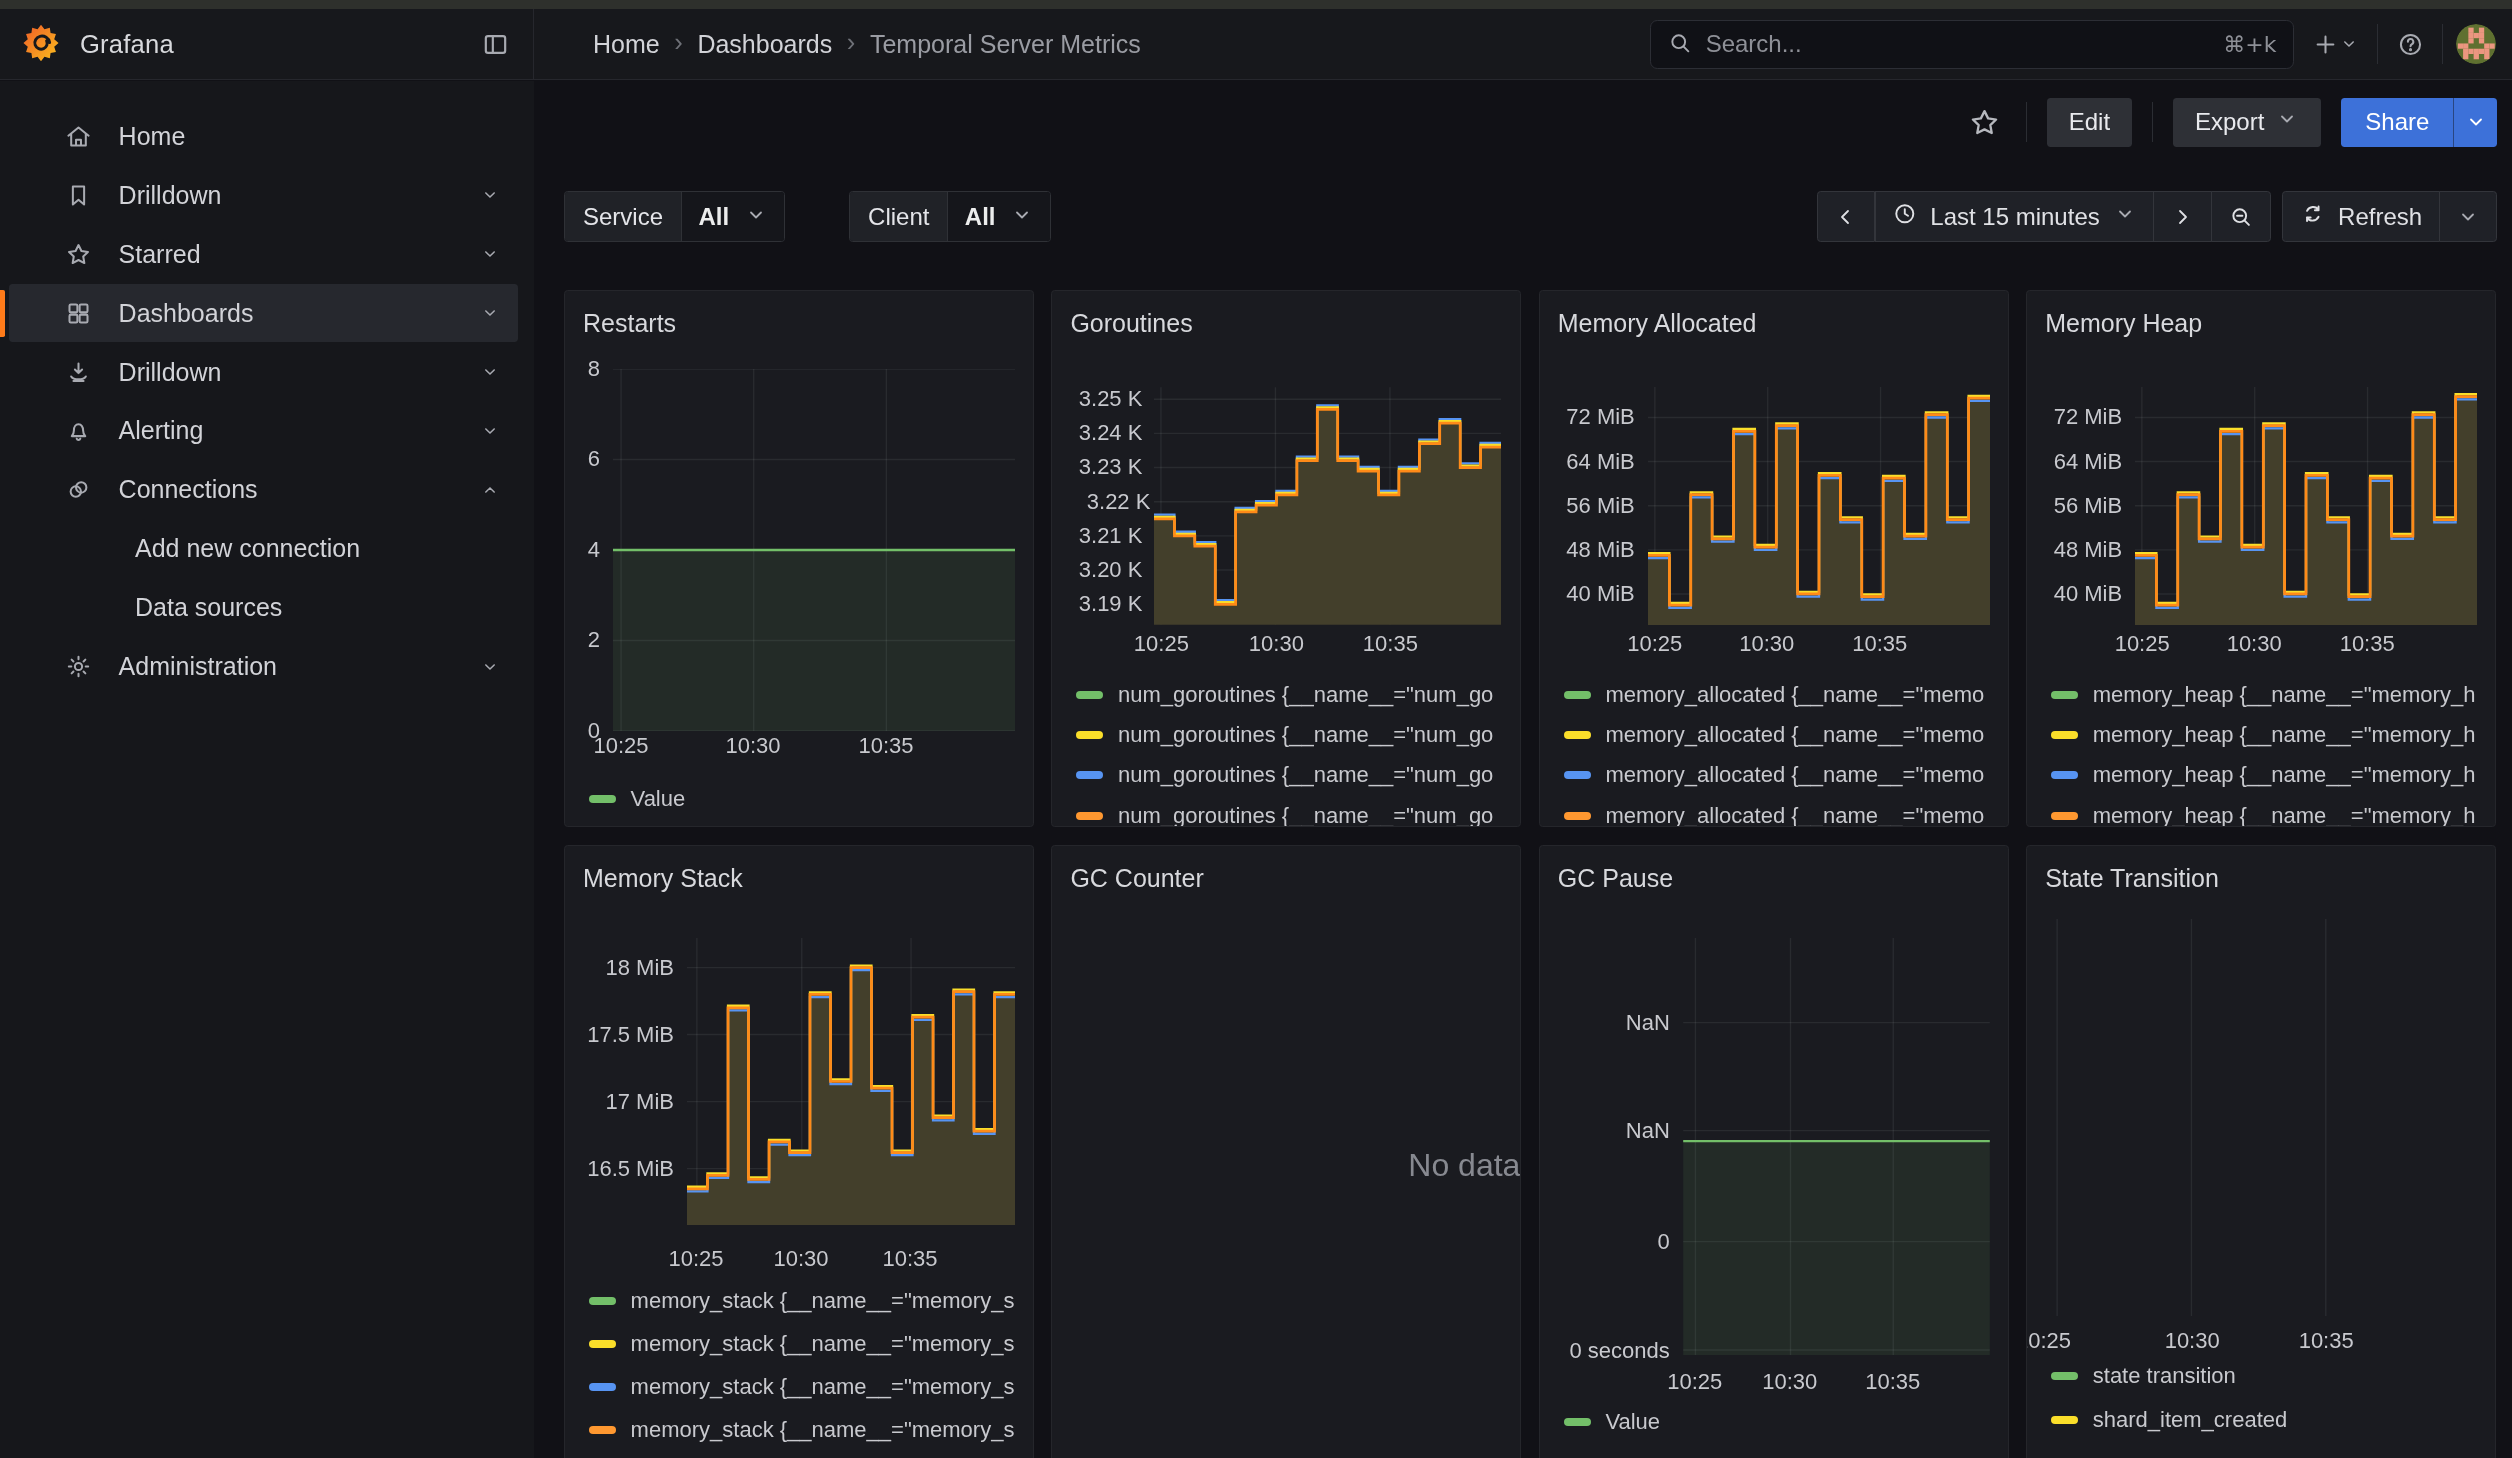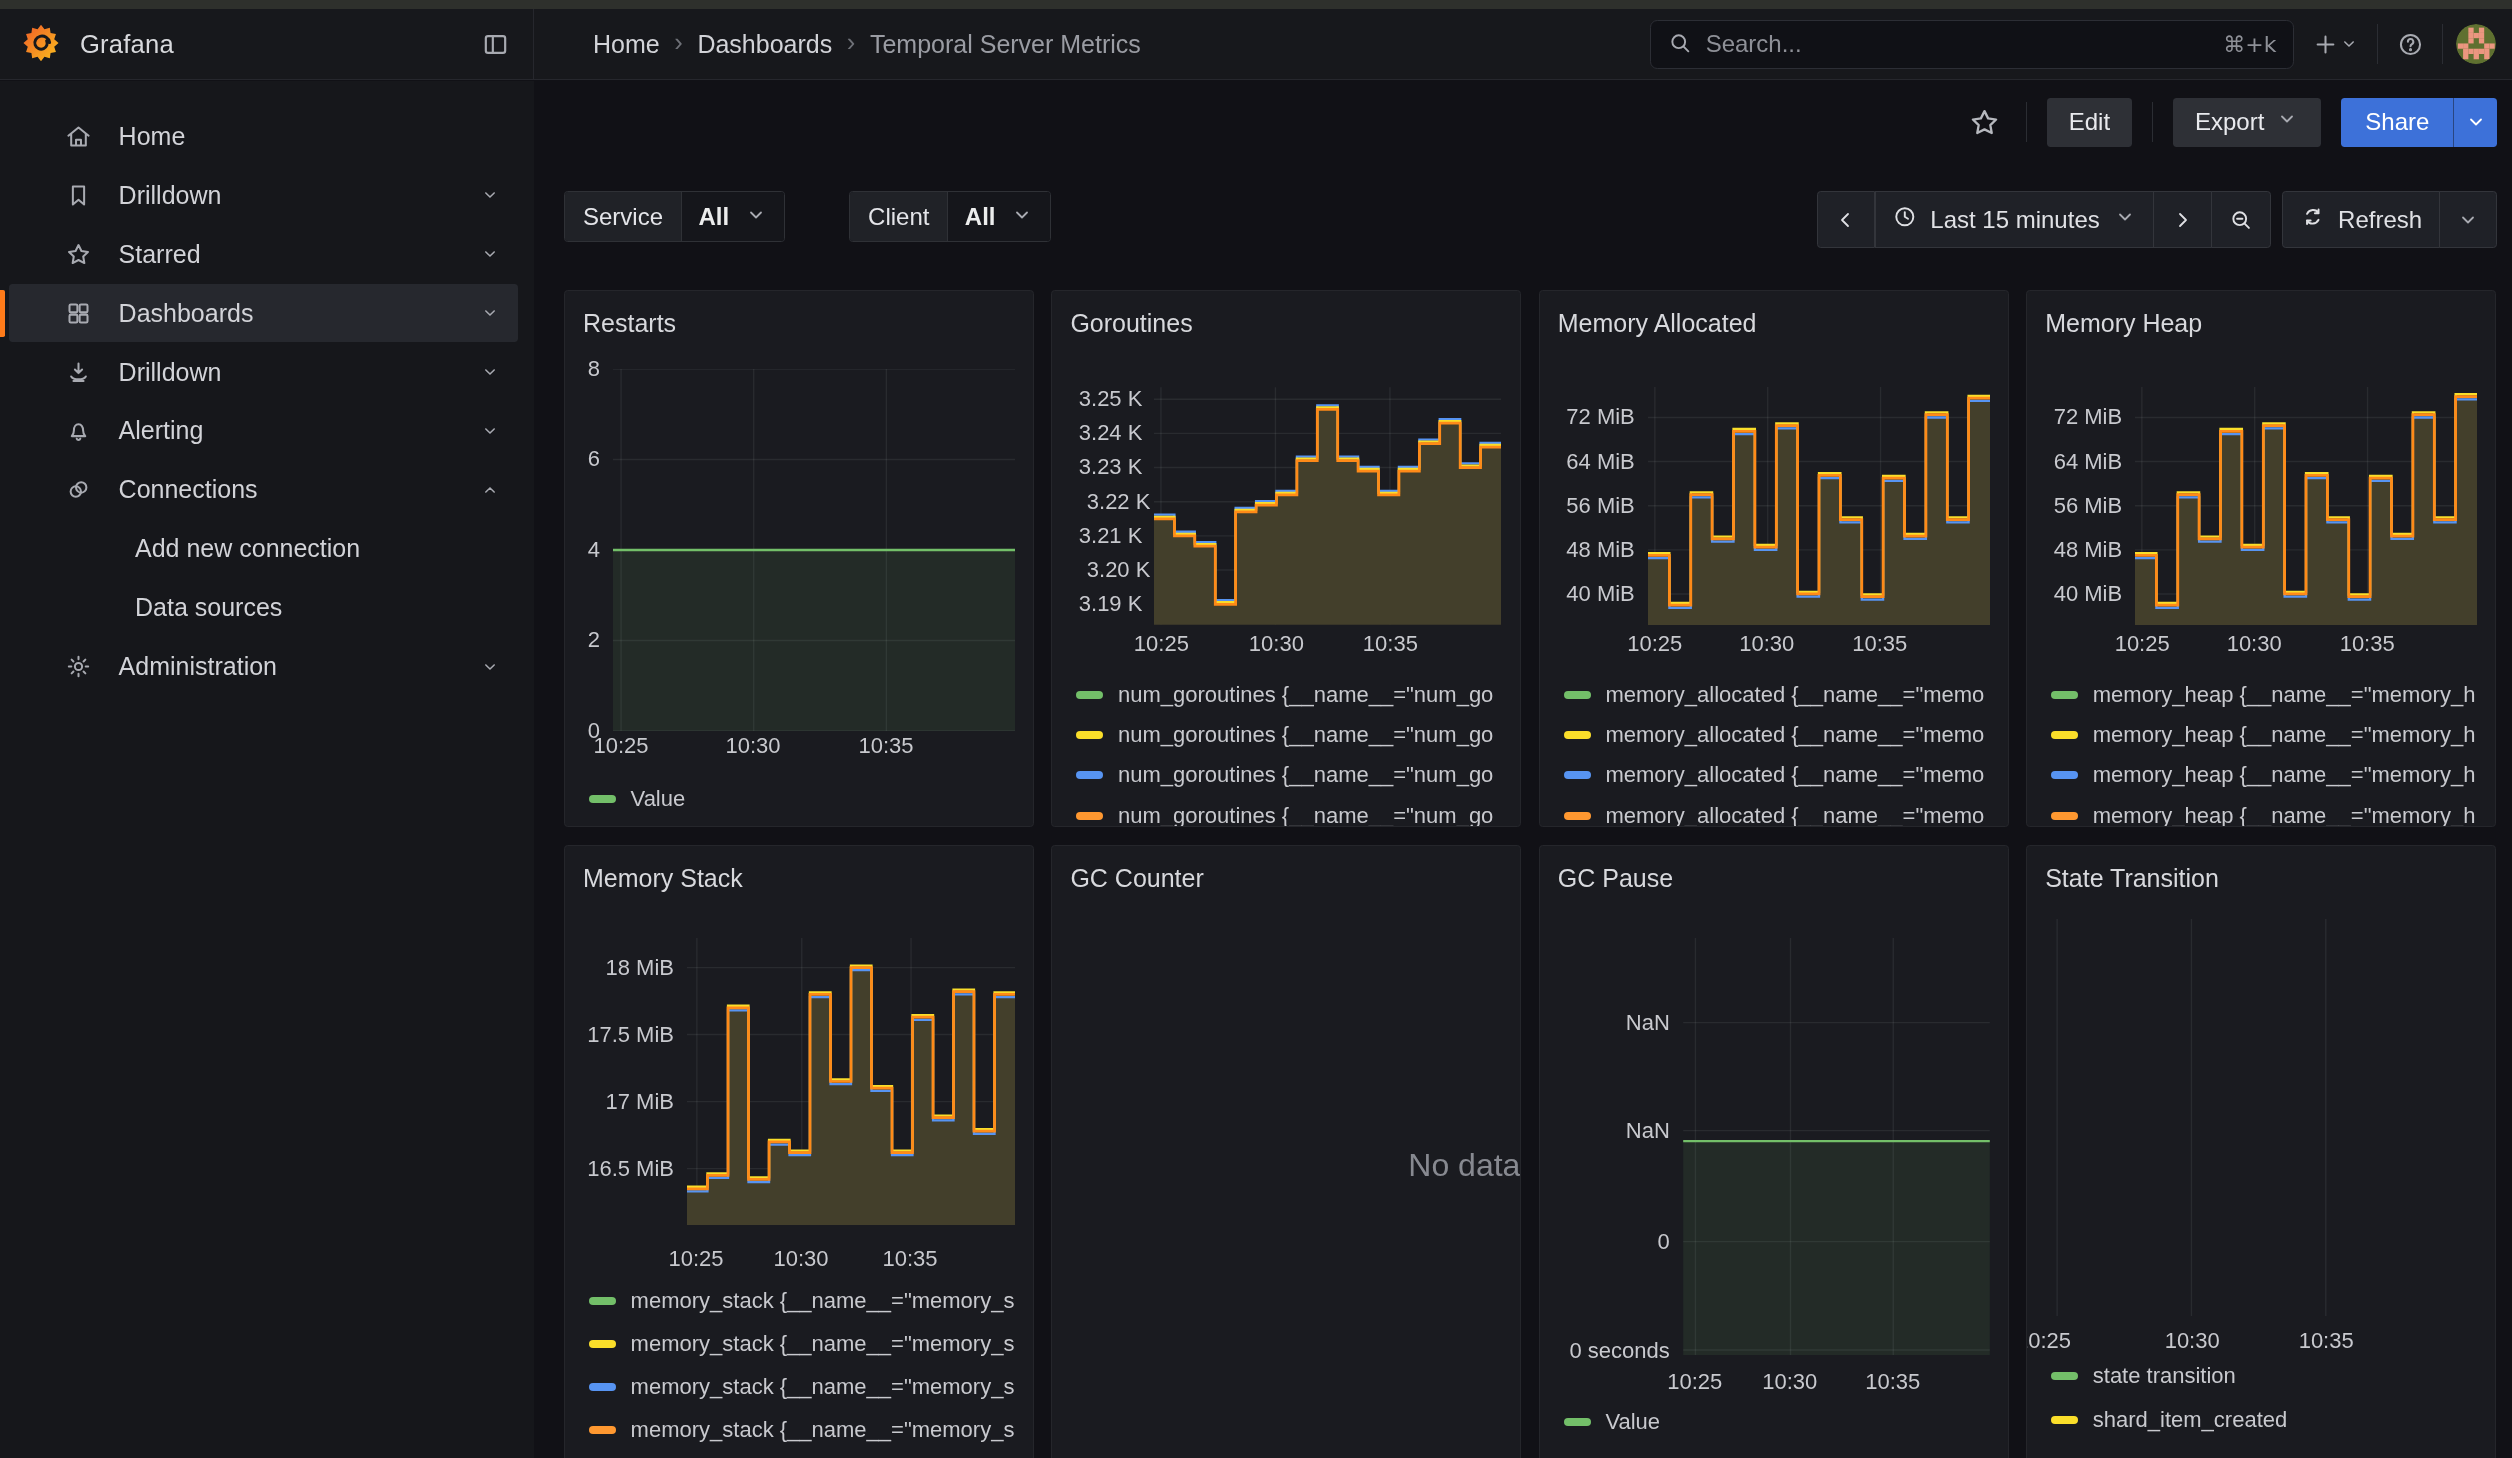--- a/index.html
+++ b/index.html
@@ -54,21 +54,21 @@
   .side-item.sub .lbl { margin-left:126px; }
 
   
   .var-controls { position:absolute; left:564px; top:191px; display:flex; gap:64px; height:51px; }
   .var-group { display:flex; border:0.9px solid #2f3136; border-radius:3.7px; overflow:hidden; height:51px; cursor:pointer; }
   .var-label { background:#202227; color:#e4e5e9; font-size:24px; display:flex; align-items:center; padding:0 18px; }
   .var-value { background:#15161b; border-left:0.9px solid #2f3136; display:flex; align-items:center; gap:14.6px; padding:0 16.4px; }
   .var-value .v { color:#eceded; font-size:24px; font-weight:700; }
 
   .time-controls { position:absolute; right:14.6px; top:191px; display:flex; gap:11px; height:51px; }
-  .seg-group { display:flex; height:57px; }
+  .seg-group { display:flex; height:51px; }
   .seg { background:#1f2127; border:0.9px solid #33353b; display:flex; align-items:center; justify-content:center;
          gap:12.8px; cursor:pointer; color:#e0e1e5; font-size:24px; font-family:inherit; padding:0 16.4px; }
   .seg + .seg { margin-left:-0.9px; }
   .seg:first-child { border-radius:3.7px 0 0 3.7px; }
   .seg:last-child { border-radius:0 3.7px 3.7px 0; }
 
   
   .grid { position:absolute; left:564px; top:290px; display:grid;
           grid-template-columns:repeat(4,470px); grid-template-rows:537px 621px; gap:18px 17.4px; }
   .panel { position:relative; background:#1a1b20; border:0.9px solid #25262b; border-radius:3.7px; overflow:hidden; }
@@ -415,21 +415,21 @@
         <path d="M0 144.0 H22.4 V162.7 H44.7 V174.0 H67.1 V237.6 H89.4 V136.5 H111.8 V129.1 H134.1 V117.8 H156.5 V80.4 H178.8 V24.3 H201.2 V80.4 H223.5 V91.7 H245.9 V117.8 H268.2 V91.7 H290.6 V61.7 H312.9 V39.3 H335.3 V87.9 H357.6 V65.5 H380 V260 H0 Z" fill="#433f2b" stroke="none"></path>
         <path d="M0 139.5 H22.4 V158.2 H44.7 V169.5 H67.1 V233.1 H89.4 V132.1 H111.8 V124.6 H134.1 V113.4 H156.5 V75.9 H178.8 V19.8 H201.2 V75.9 H223.5 V87.2 H245.9 V113.4 H268.2 V87.2 H290.6 V57.2 H312.9 V34.8 H335.3 V83.4 H357.6 V61.0 H380" fill="none" stroke="#5794f2" stroke-width="2.5"></path>
         <path d="M0 141.8 H22.4 V160.5 H44.7 V171.7 H67.1 V235.3 H89.4 V134.3 H111.8 V126.8 H134.1 V115.6 H156.5 V78.2 H178.8 V22.1 H201.2 V78.2 H223.5 V89.4 H245.9 V115.6 H268.2 V89.4 H290.6 V59.5 H312.9 V37.0 H335.3 V85.7 H357.6 V63.2 H380" fill="none" stroke="#fade2a" stroke-width="2.5"></path>
         <path d="M0 144.0 H22.4 V162.7 H44.7 V174.0 H67.1 V237.6 H89.4 V136.5 H111.8 V129.1 H134.1 V117.8 H156.5 V80.4 H178.8 V24.3 H201.2 V80.4 H223.5 V91.7 H245.9 V117.8 H268.2 V91.7 H290.6 V61.7 H312.9 V39.3 H335.3 V87.9 H357.6 V65.5 H380" fill="none" stroke="#ff8a18" stroke-width="3"></path>
       </svg>
       <div class="ytick" style="top: 95px; left: 0px; width: 90px;">3.25 K</div>
       <div class="ytick" style="top: 129px; left: 0px; width: 90px;">3.24 K</div>
       <div class="ytick" style="top: 163px; left: 0px; width: 90px;">3.23 K</div>
       <div class="ytick" style="top: 198px; left: 8px; width: 90px;">3.22 K</div>
       <div class="ytick" style="top: 232px; left: 0px; width: 90px;">3.21 K</div>
-      <div class="ytick" style="top: 266px; left: 8px; width: 90px;">3.20 K</div>
+      <div class="ytick" style="top: 266px; left: 0px; width: 90px;">3.20 K</div>
       <div class="ytick" style="top: 300px; left: 0px; width: 90px;">3.19 K</div>
       <div class="xtick" style="left: 109px; top: 340px;">10:25</div>
       <div class="xtick" style="left: 224px; top: 340px;">10:30</div>
       <div class="xtick" style="left: 338px; top: 340px;">10:35</div>
       <div class="legend-row" style="top: 391px;">
         <span class="legend-dash" style="background:#73bf69"></span>
         <span class="legend-lbl">num_goroutines {__name__="num_go</span>
       </div>
       <div class="legend-row" style="top: 431px;">
         <span class="legend-dash" style="background:#fade2a"></span>

